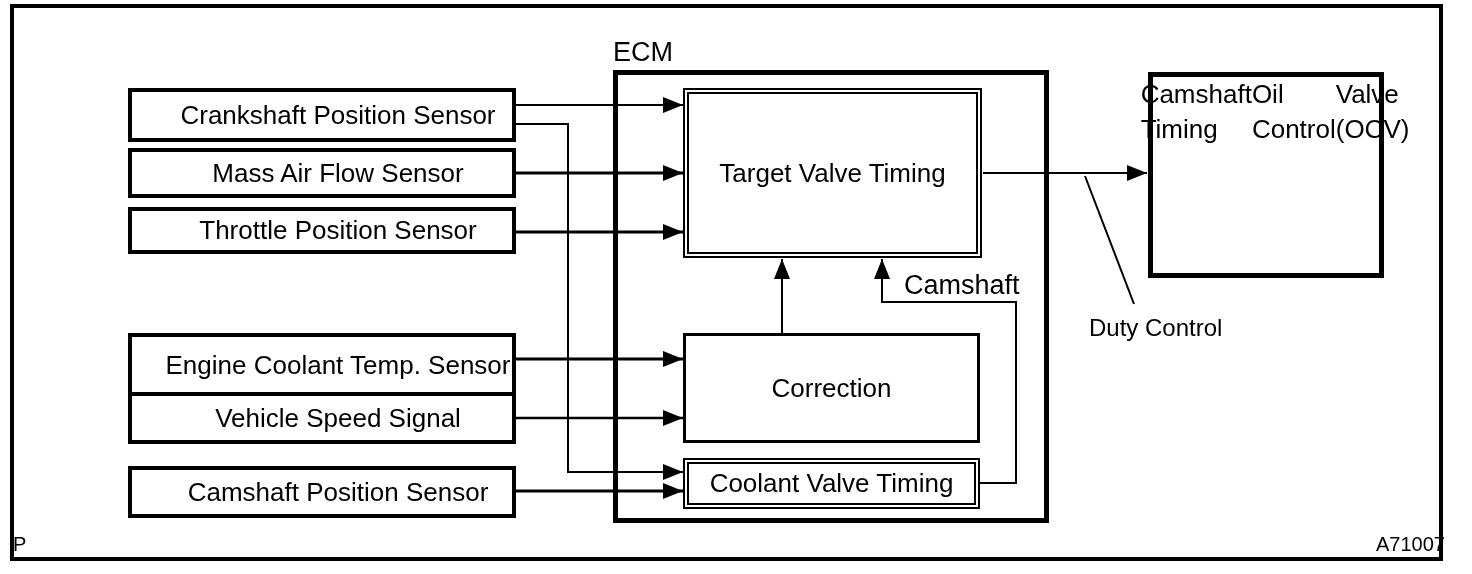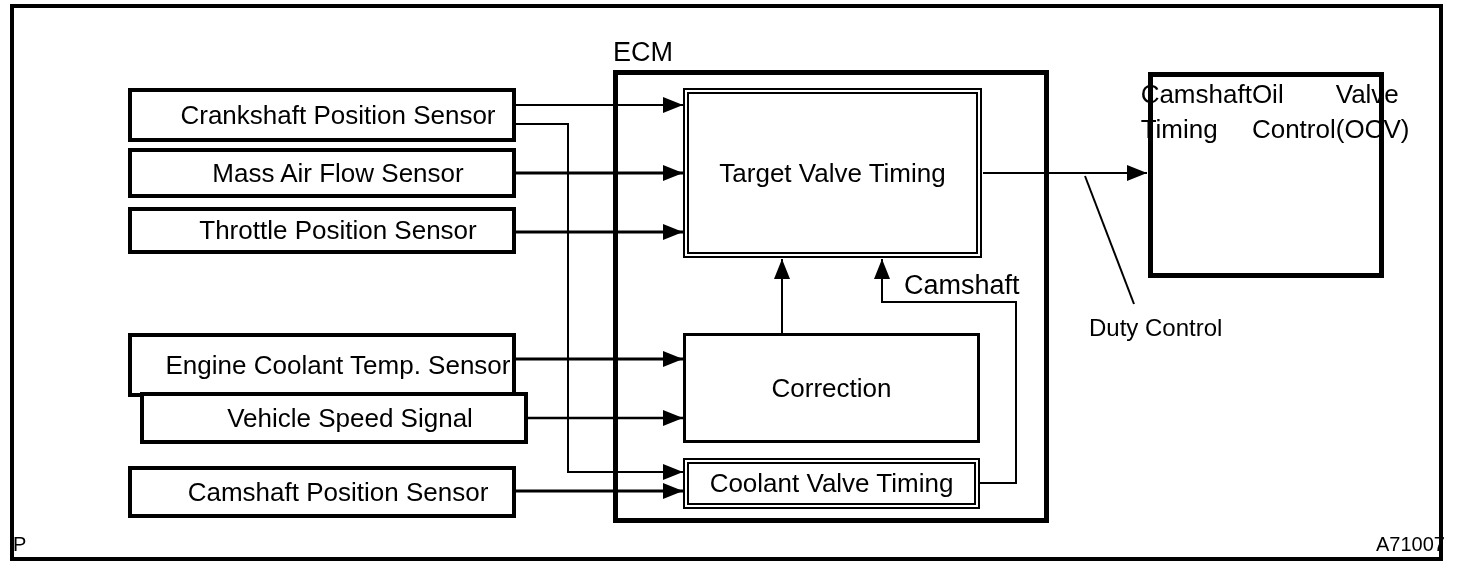--- a/index.html
+++ b/index.html
@@ -126,21 +126,21 @@
   </div>
   <div class="abs sensor-box" style="top:148px;height:50px;">
     <span>Mass Air Flow Sensor</span>
   </div>
   <div class="abs sensor-box" style="top:207px;height:47px;">
     <span>Throttle Position Sensor</span>
   </div>
   <div class="abs sensor-box" style="top:333px;height:64px;">
     <span>Engine Coolant Temp. Sensor</span>
   </div>
-  <div class="abs sensor-box" style="top:392px;height:52px;margin-left:12px;">
+  <div class="abs sensor-box" style="top:392px;height:52px;">
     <span>Vehicle Speed Signal</span>
   </div>
   <div class="abs sensor-box" style="top:466px;height:52px;">
     <span>Camshaft Position Sensor</span>
   </div>
 
   <div class="abs ecm-label">
     <span>ECM</span>
   </div>
   <div class="abs ecm-box"></div>

